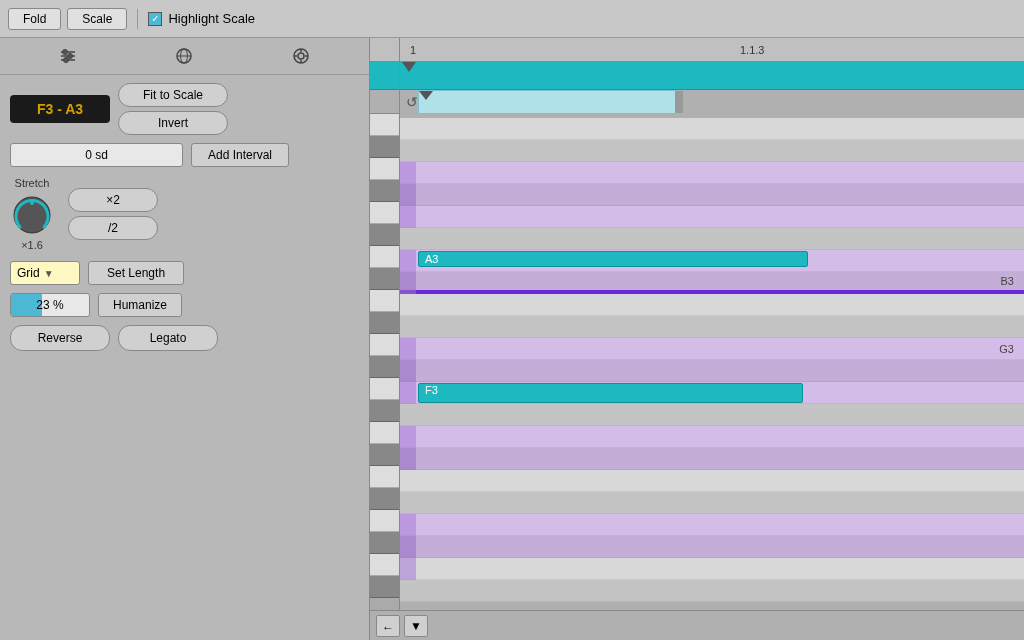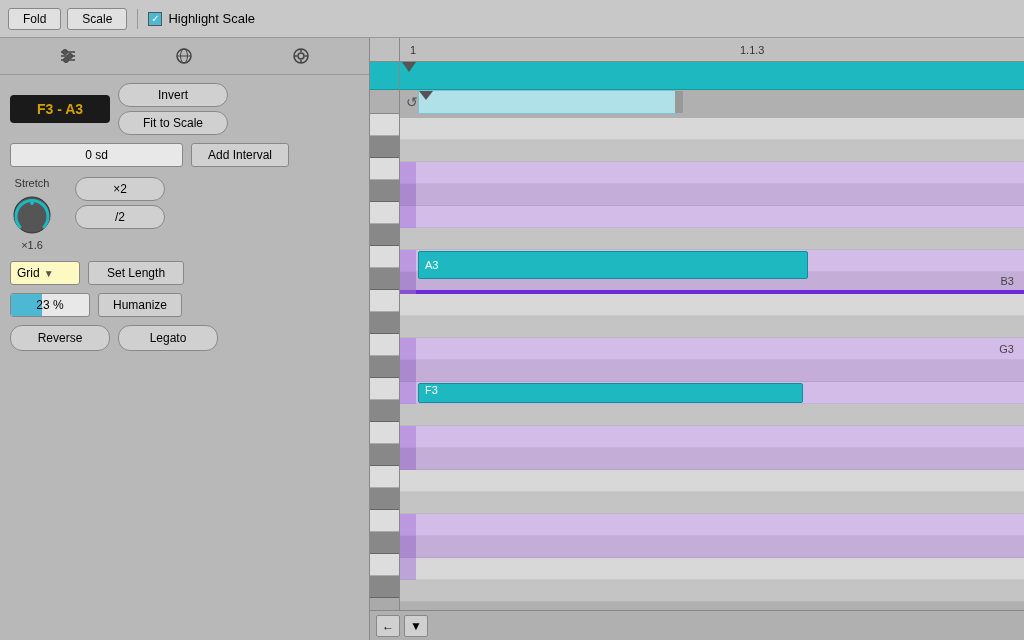--- a/index.html
+++ b/index.html
@@ -147,21 +147,22 @@
       border: 1px solid #888;
       border-radius: 3px;
       padding: 4px 16px;
       font-size: 12px;
       cursor: pointer;
     }
 
     
     .stretch-row {
       display: flex;
-      gap: 21px;
+      align-items: center;
+      gap: 14px;
       padding: 6px 10px;
     }
     .stretch-knob-area {
       display: flex;
       flex-direction: column;
       align-items: center;
     }
     .stretch-label {
       font-size: 11px;
       color: #333;
@@ -408,22 +409,22 @@
           <line x1="9" y1="13" x2="9" y2="16" stroke="#444" stroke-width="1.5"></line>
           <line x1="2" y1="9" x2="5" y2="9" stroke="#444" stroke-width="1.5"></line>
           <line x1="13" y1="9" x2="16" y2="9" stroke="#444" stroke-width="1.5"></line>
         </svg>
       </div>
     </div>
 
     <div class="range-row">
       <div class="range-label">F3 - A3</div>
       <div class="btn-group-col">
+        <button class="ctrl-btn">Fit to Scale</button>
         <button class="ctrl-btn">Invert</button>
-        <button class="ctrl-btn">Fit to Scale</button>
       </div>
     </div>
 
     <div class="sd-row">
       <input class="sd-input" type="text" value="0 sd" style="">
       <button class="interval-btn">Add Interval</button>
     </div>
 
     <div class="stretch-row">
       <div class="stretch-knob-area">
@@ -581,21 +582,21 @@
           <div style="position:absolute;top:154px;left:0;width:16px;height:22px;background:#9970c8;opacity:0.6;"></div>
           <div style="position:absolute;top:220px;left:0;width:16px;height:22px;background:#aa80d8;opacity:0.6;"></div>
           <div style="position:absolute;top:242px;left:0;width:16px;height:22px;background:#9970c8;opacity:0.6;"></div>
           <div style="position:absolute;top:264px;left:0;width:16px;height:22px;background:#aa80d8;opacity:0.6;"></div>
           <div style="position:absolute;top:308px;left:0;width:16px;height:22px;background:#aa80d8;opacity:0.6;"></div>
           <div style="position:absolute;top:330px;left:0;width:16px;height:22px;background:#9970c8;opacity:0.6;"></div>
           <div style="position:absolute;top:396px;left:0;width:16px;height:22px;background:#aa80d8;opacity:0.6;"></div>
           <div style="position:absolute;top:418px;left:0;width:16px;height:22px;background:#9970c8;opacity:0.6;"></div>
           <div style="position:absolute;top:440px;left:0;width:16px;height:22px;background:#aa80d8;opacity:0.6;"></div>
 
-          <div style="position:absolute;top:133px;left:18px;width:390px;height:28px;background:#1db8c0;border:1.5px solid #0d9099;border-radius:2px;display:flex;align-items:center;padding-left:6px;">
+          <div style="position:absolute;top:133px;left:18px;width:390px;height:16px;background:#1db8c0;border:1.5px solid #0d9099;border-radius:2px;display:flex;align-items:center;padding-left:6px;">
             <span style="font-size:11px;color:#fff;font-weight:500;">A3</span>
           </div>
 
           <div style="position:absolute;top:265px;left:18px;width:385px;height:20px;background:#1db8c0;border:1.5px solid #0d9099;border-radius:2px;display:flex;padding-left:6px;">
             <span style="font-size:11px;color:#fff;font-weight:500;">F3</span>
           </div>
 
         </div>
 
       </div>

